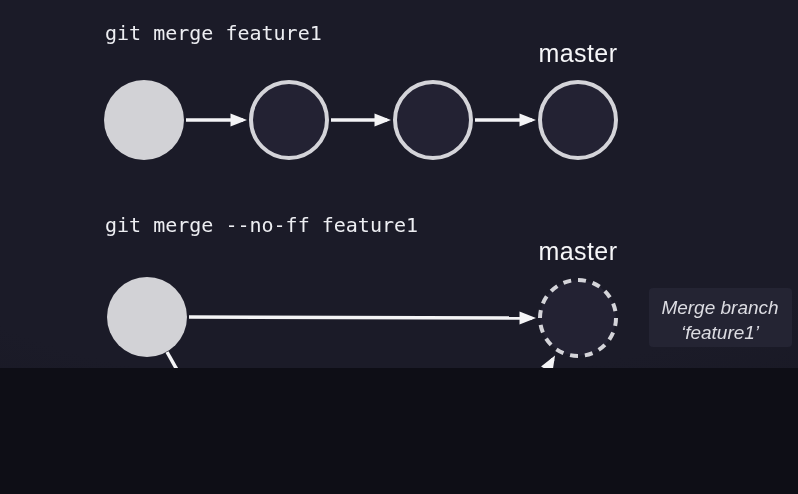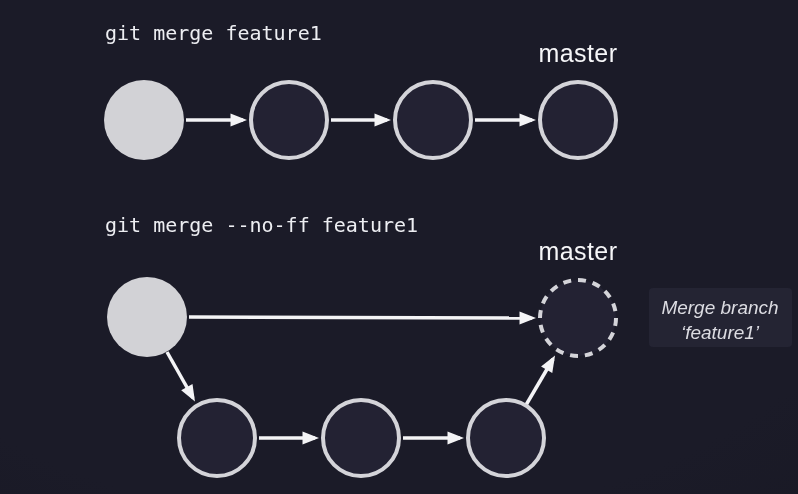--- a/index.html
+++ b/index.html
@@ -15,21 +15,21 @@
     --annotation-text: #dcdce2;
   }
   html, body {
     margin: 0;
     padding: 0;
     background: #0e0e16;
   }
   .stage {
     position: relative;
     width: 798px;
-    height: 494px;
+    height: 368px;
     overflow: hidden;
     background: radial-gradient(130% 130% at 45% 38%,
                 var(--background, #1b1b28) 0%,
                 var(--background, #1b1b28) 52%,
                 var(--background-edge, #15151f) 100%);
   }
   .stage svg { position: absolute; inset: 0; display: block; }
 
   .command-text {
     font-family: "DejaVu Sans Mono", "Liberation Mono", monospace;

